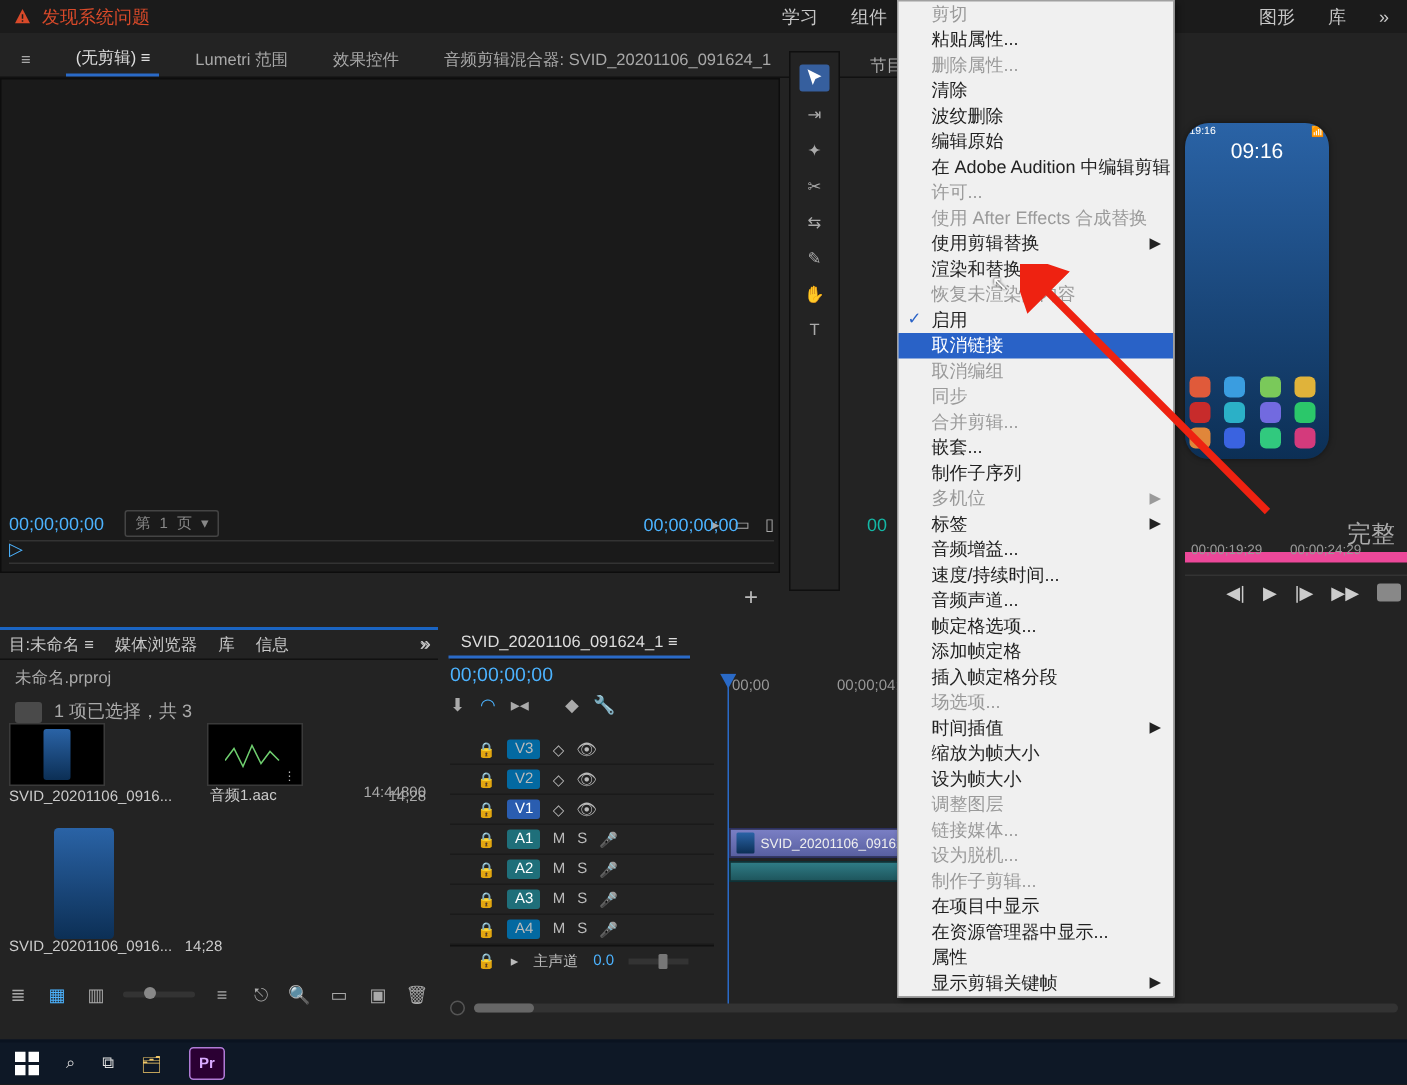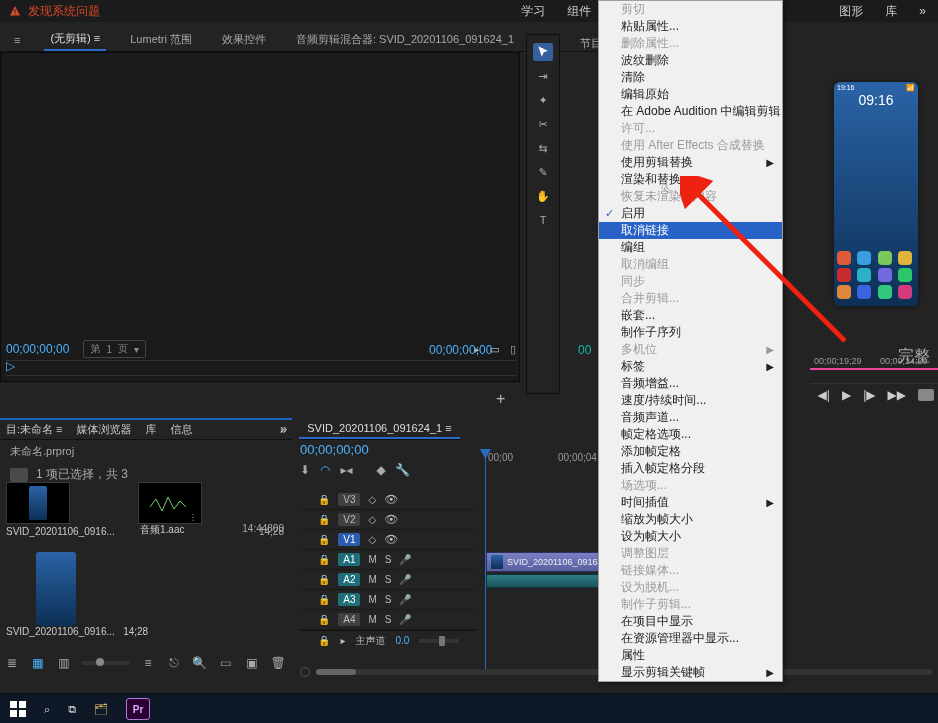--- a/index.html
+++ b/index.html
@@ -36,41 +36,41 @@
   .ctxmenu .item.disabled { color: #9a9a9a; }
   .ctxmenu .item.highlight { background: #2962c7; color: #fff; }
   .ctxmenu .item .check { position: absolute; left: 6px; color: #2962c7; font-size: 11px; }
   .ctxmenu .item .sub { position: absolute; right: 8px; font-size: 10px; }
   .cursor-ptr { position: absolute; left: 661px; top: 181px; z-index: 60; font-size: 13px; color: #fff; text-shadow: 0 0 2px #000; }
 
   
   .arrow-wrap { position: absolute; left: 680px; top: 176px; z-index: 55; pointer-events: none; }
 
   
-  .phone { position: absolute; top: 82px; left: 834px; width: 84px; height: 224px; background: linear-gradient(#2a63a6,#0c2f55); border-radius: 6px; overflow: hidden; box-shadow: 0 0 4px rgba(0,0,0,.5); }
+  .phone { position: absolute; top: 82px; left: 790px; width: 96px; height: 224px; background: linear-gradient(#2a63a6,#0c2f55); border-radius: 16px; overflow: hidden; box-shadow: 0 0 4px rgba(0,0,0,.5); }
   .phone .status { display:flex; justify-content:space-between; font-size:7px; color:#fff; padding:2px 3px; }
   .phone .clock { position:absolute; top:10px; left:0; right:0; text-align:center; color:#fff; font-size:14px; font-weight:300; }
   .phone .apps { position:absolute; bottom:4px; left:0; right:0; display:grid; grid-template-columns:repeat(4,1fr); gap:3px; padding:3px; }
   .phone .apps .ap { width:14px; height:14px; border-radius:4px; }
 
   
   .src-ctrl { position: absolute; top: 340px; left: 6px; width: 510px; display:flex; align-items:center; gap:14px; color:#aaa; }
   .tc { color:#4cb3ff; font-size:12px; }
   .page-sel { font-size:10px; color:#888; border:1px solid #444; padding:1px 6px; border-radius:2px; display:inline-flex; align-items:center; gap:6px;}
   .tctrls { display:flex; gap:10px; margin-left:auto; align-items:center;}
   .tctrls span { font-size:11px; cursor:pointer; }
   .src-ruler { position: absolute; top: 360px; left: 6px; width: 510px; height: 16px; border-top:1px solid #333; border-bottom:1px solid #333; }
   .src-ruler .play { position:absolute; left:0; top:-2px; color:#4cb3ff; font-size:12px; }
   .src-add { position:absolute; top:390px; left:496px; color:#bbb; font-size:16px; cursor:pointer; }
 
   
   .prog-tc { position:absolute; top:343px; left:429px; color:#4cb3ff; font-size:12px; }
   .prog-tc2 { position:absolute; top:343px; left:578px; color:#14b8a6; font-size:12px; }
   .fit-lbl { position:absolute; top:346px; right:8px; color:#aaa; font-size:16px;}
-  .prog-bar { position:absolute; top:368px; left:790px; right:0; height:16px; border-top:2px solid #ec4899; border-bottom:1px solid #333;margin-left:20px; }
+  .prog-bar { position:absolute; top:368px; left:790px; right:0; height:16px; border-top:7px solid #ec4899; border-bottom:1px solid #333; }
   .prog-ctrls { position:absolute; top:388px; left:790px; right:4px; display:flex; gap:12px; justify-content:flex-end; align-items:center;}
   .prog-ctrls span { font-size:12px; color:#ccc; cursor:pointer; }
   .prog-ctrls .cam { width:16px; height:12px; background:#888; border-radius:2px; }
 
   
   .proj-hdr { position:absolute; top:418px; left:0; width:292px; height:22px; display:flex; align-items:center; gap:14px; padding-left:6px; border-top:2px solid #1a64c2; border-bottom:1px solid #111;}
   .proj-hdr .t { font-size:11px; color:#c8c8c8; }
 
   .proj-sub { position:absolute; top:444px; left:10px; color:#aaa; font-size:11px; }
   .proj-sel { position:absolute; top:466px; left:10px; width:272px; display:flex; align-items:center; gap:8px;}
@@ -107,21 +107,21 @@
 
   .tl-ruler { position:absolute; top:450px; left:482px; right:0; height:22px; color:#999; font-size:10px;}
   .tl-ruler .tick { position:absolute; top:2px; }
   .tl-playhead { position:absolute; top:450px; left:485px; width:1px; height:222px; background:#2a6ac7;}
   .tl-playhead::before { content:""; position:absolute; top:-1px; left:-5px; width:11px; height:10px; background:#2a6ac7; clip-path: polygon(0 0,100% 0,50% 100%);}
 
   
   .tracks { position:absolute; top:490px; left:300px; width:176px; }
   .trk { height:20px; display:flex; align-items:center; gap:8px; padding-left:18px; border-bottom:1px solid #1a1a1a; font-size:10px; color:#bbb;}
   .trk .lock { font-size:10px;}
-  .trk .name { width:22px; text-align:center; background:#404040; border-radius:2px; padding:1px 2px;}
+  .trk .name { width:22px; text-align:center; background:#0369a1; border-radius:2px; padding:1px 2px;}
   .trk .name.vact { background:#2a5db0; color:#fff;}
   .trk .name.aact { background:#1f6f7a; color:#fff;}
   .trk .eye { font-size:11px;}
   .trk .kk { font-size:10px;}
   .master-row { height:20px; display:flex; align-items:center; gap:10px; padding-left:18px; border-top:1px solid #111; font-size:10px; color:#bbb;}
   .slider { width:40px; height:4px; background:#333; position:relative;}
   .slider .th { position:absolute; left:50%; top:-3px; width:6px; height:10px; background:#777; border-radius:1px;}
 
   
   .clip-area { position:absolute; top:490px; left:478px; right:0; bottom:52px; overflow:hidden; }
@@ -185,32 +185,31 @@
     <span class="tool">⇆</span>
     <span class="tool">✎</span>
     <span class="tool">✋</span>
     <span class="tool">T</span>
   </div>
 
   <div class="ctxmenu" id="ctxmenu">
       <div class="item disabled">剪切</div>
       <div class="item">粘贴属性...</div>
       <div class="item disabled">删除属性...</div>
+      <div class="item">清除</div>
       <div class="item">波纹删除</div>
-      <div class="item">清除</div>
       <div class="item">编辑原始</div>
       <div class="item">在 Adobe Audition 中编辑剪辑</div>
       <div class="item disabled">许可...</div>
       <div class="item disabled">使用 After Effects 合成替换</div>
       <div class="item">使用剪辑替换<span class="sub">▶</span></div>
       <div class="item">渲染和替换...</div>
       <div class="item disabled">恢复未渲染的内容</div>
       <div class="item">启用<span class="check">✓</span></div>
       <div class="item highlight">取消链接</div>
-      <div class="item">编组</div>
       <div class="item disabled">取消编组</div>
       <div class="item disabled">同步</div>
       <div class="item disabled">合并剪辑...</div>
       <div class="item">嵌套...</div>
       <div class="item">制作子序列</div>
       <div class="item disabled">多机位<span class="sub">▶</span></div>
       <div class="item">标签<span class="sub">▶</span></div>
       <div class="item">音频增益...</div>
       <div class="item">速度/持续时间...</div>
       <div class="item">音频声道...</div>

